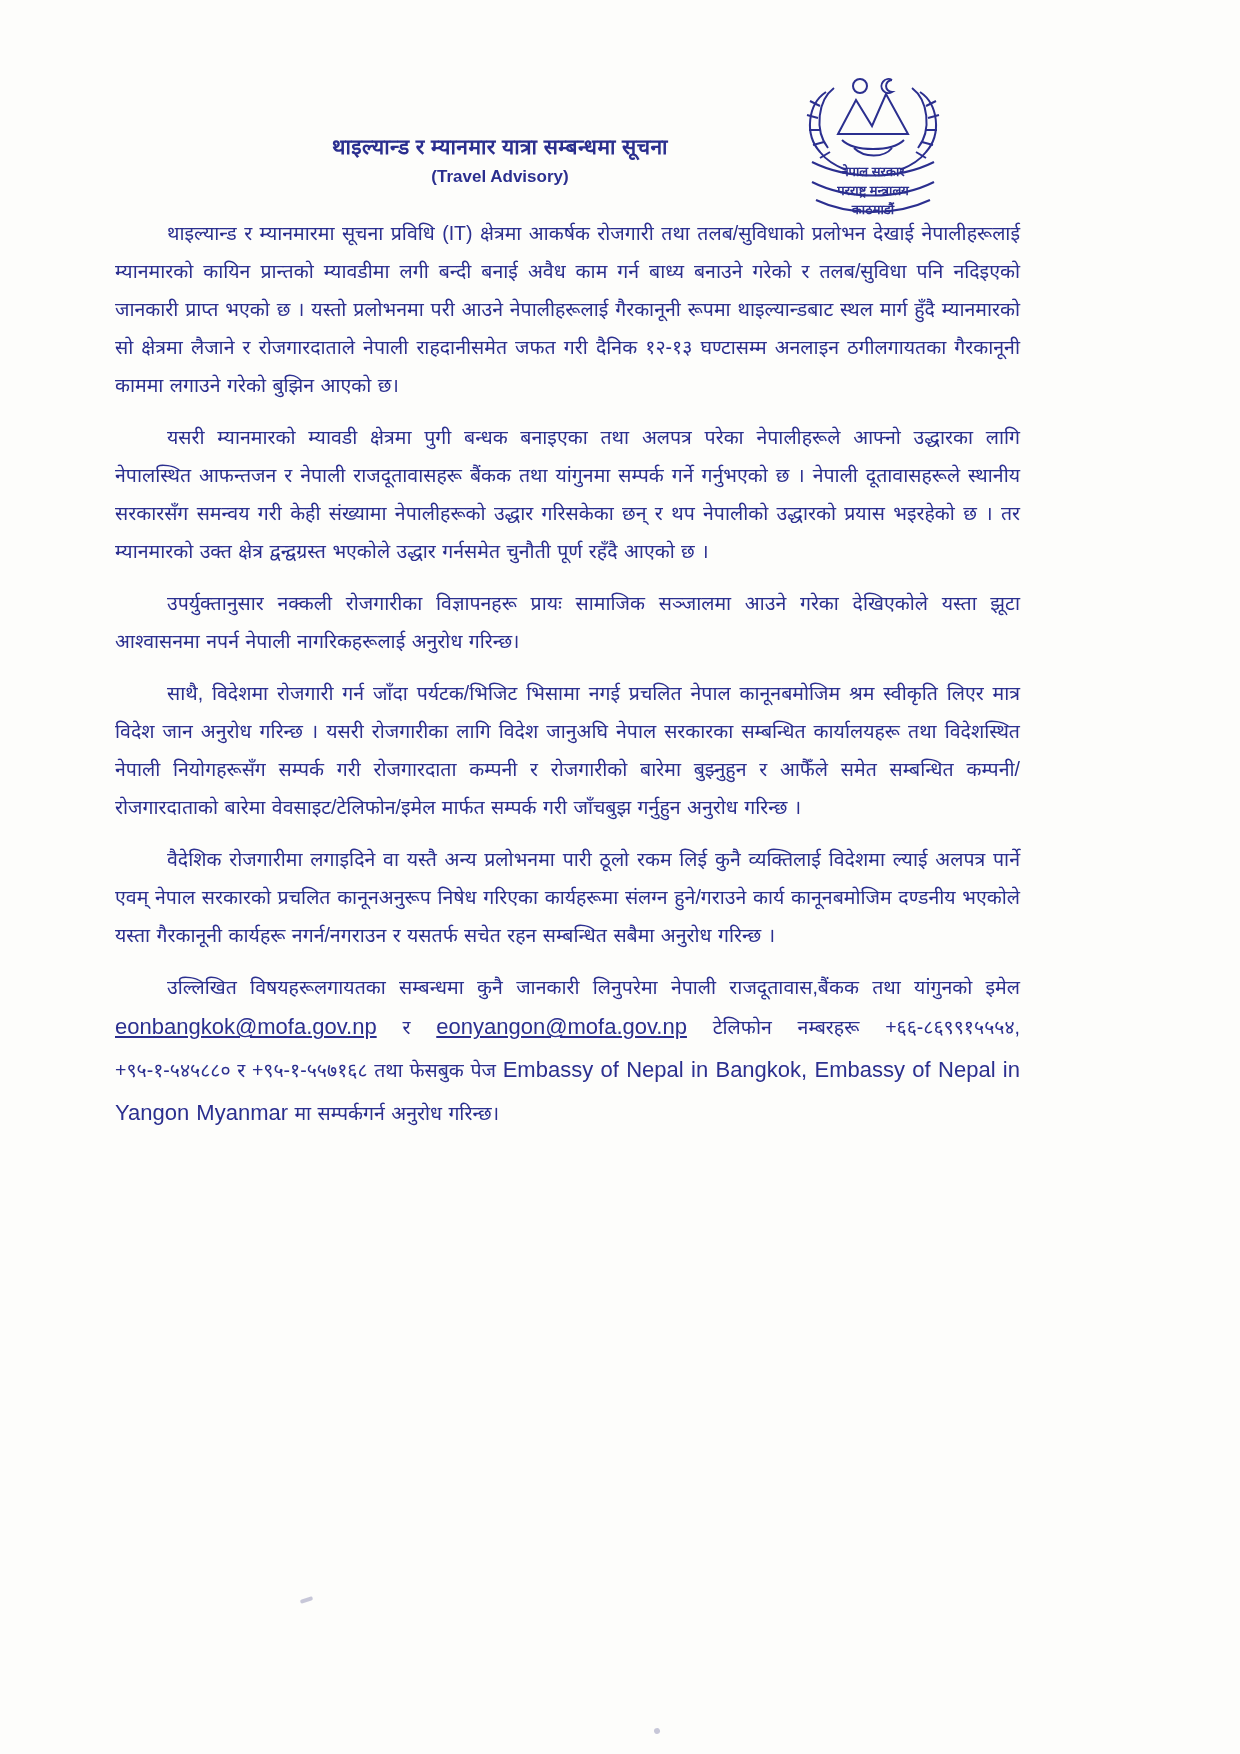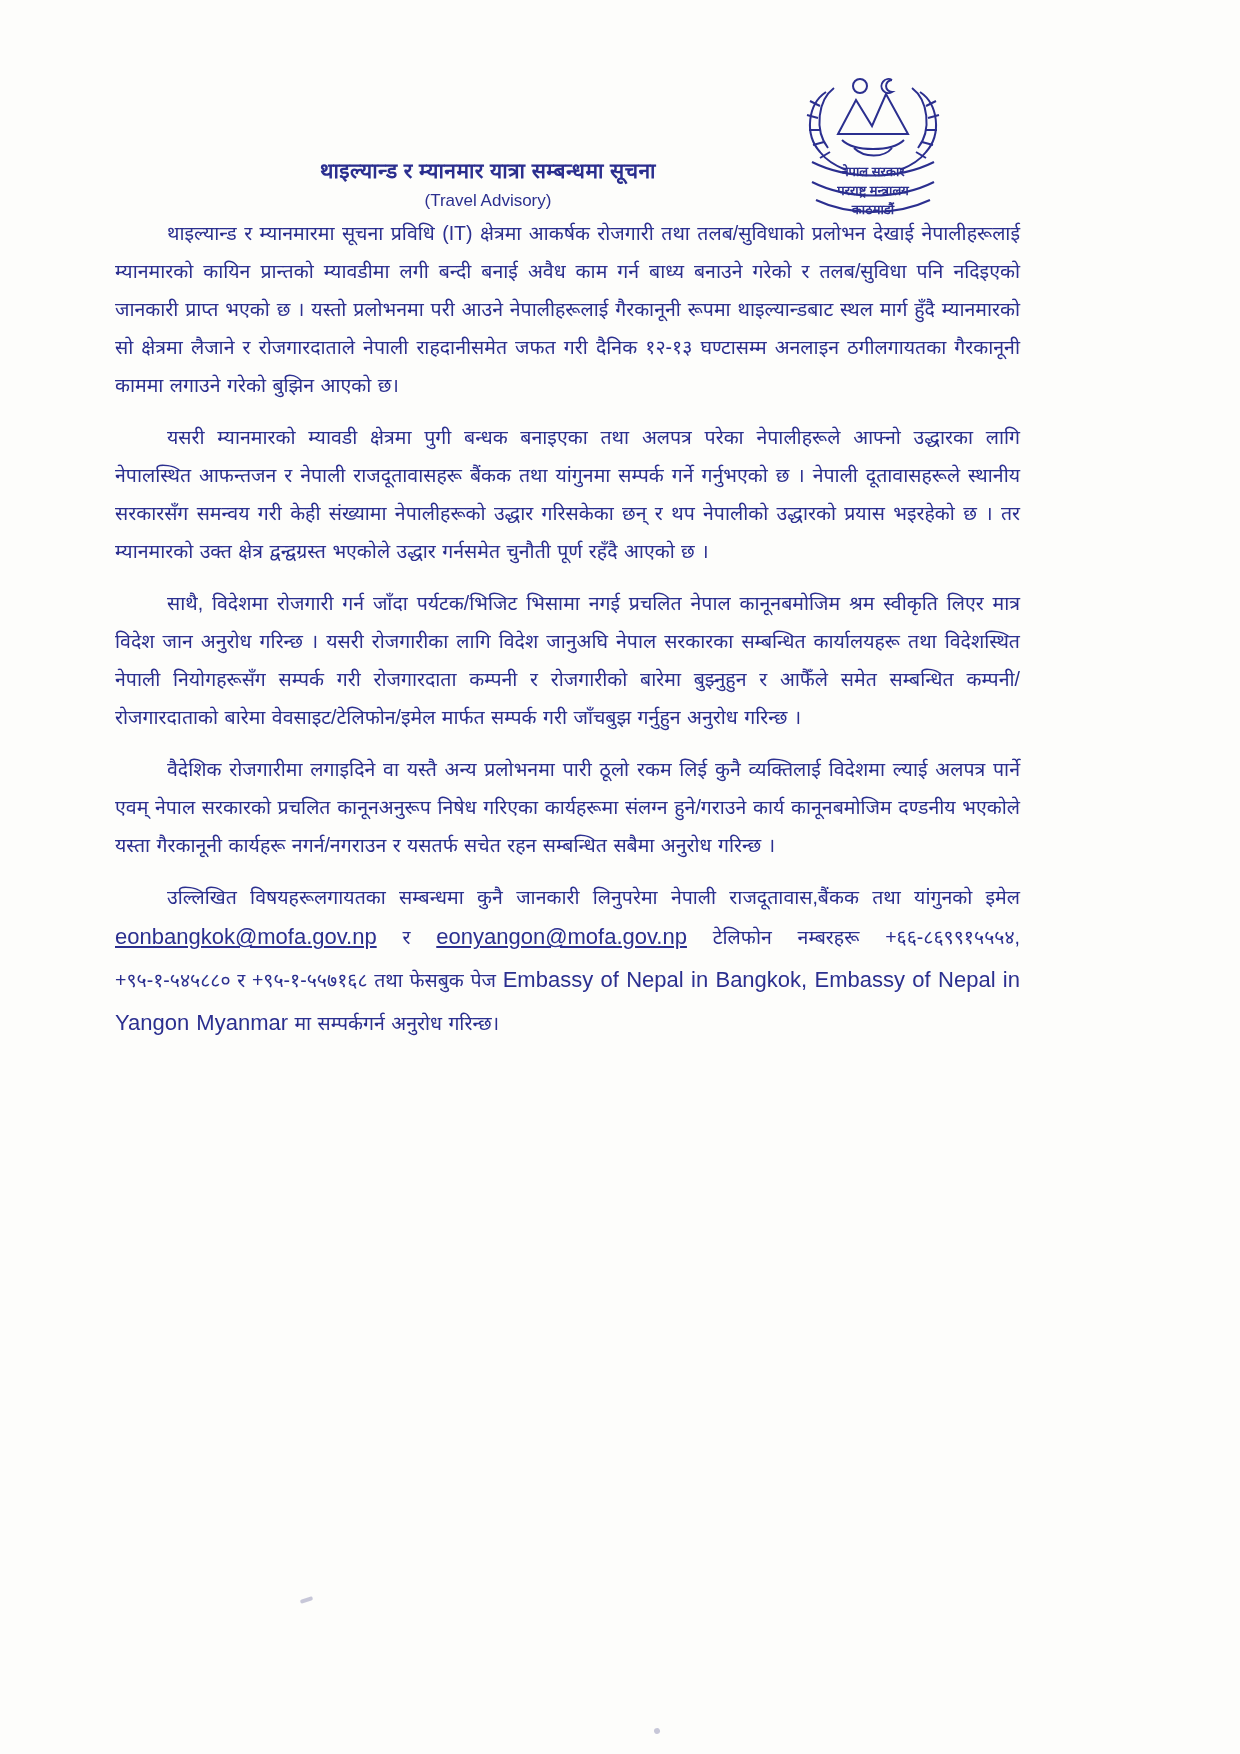--- a/index.html
+++ b/index.html
@@ -28,36 +28,35 @@
     left: 768px;
     width: 210px;
     height: 185px;
   }
   .emblem svg { display: block; }
 
   
   .header {
     position: absolute;
     top: 132px;
-    left: 108px;
+    left: 120px;
     width: 760px;
     text-align: center;
-    margin-top: 24px;
   }
   .title-np {
     font-size: 21px;
     font-weight: 700;
     letter-spacing: 0.4px;
     color: #2b2f8f;
     line-height: 1.4;
   }
   .title-en {
     margin-top: 6px;
     font-size: 17px;
-    font-weight: 400;
+    font-weight: 700;
     color: #2b2f8f;
   }
 
   
   .body-text {
     position: absolute;
     top: 214px;
     left: 115px;
     width: 905px;
   }
@@ -134,20 +133,21 @@
   </div>
 
   <div class="header">
     <div class="title-np">थाइल्यान्ड र म्यानमार यात्रा सम्बन्धमा सूचना</div>
     <div class="title-en">(Travel Advisory)</div>
   </div>
 
   <div class="body-text">
     <p class="para">थाइल्यान्ड र म्यानमारमा सूचना प्रविधि (IT) क्षेत्रमा आकर्षक रोजगारी तथा तलब/सुविधाको प्रलोभन देखाई नेपालीहरूलाई म्यानमारको कायिन प्रान्तको म्यावडीमा लगी बन्दी बनाई अवैध काम गर्न बाध्य बनाउने गरेको र तलब/सुविधा पनि नदिइएको जानकारी प्राप्त भएको छ । यस्तो प्रलोभनमा परी आउने नेपालीहरूलाई गैरकानूनी रूपमा थाइल्यान्डबाट स्थल मार्ग हुँदै म्यानमारको सो क्षेत्रमा लैजाने र रोजगारदाताले नेपाली राहदानीसमेत जफत गरी दैनिक १२-१३ घण्टासम्म अनलाइन ठगीलगायतका गैरकानूनी काममा लगाउने गरेको बुझिन आएको छ।</p>
     <p class="para">यसरी म्यानमारको म्यावडी क्षेत्रमा पुगी बन्धक बनाइएका तथा अलपत्र परेका नेपालीहरूले आफ्नो उद्धारका लागि नेपालस्थित आफन्तजन र नेपाली राजदूतावासहरू बैंकक तथा  यांगुनमा सम्पर्क गर्ने गर्नुभएको छ ।  नेपाली दूतावासहरूले स्थानीय सरकारसँग समन्वय गरी केही संख्यामा नेपालीहरूको उद्धार गरिसकेका छन् र थप नेपालीको उद्धारको प्रयास भइरहेको छ । तर म्यानमारको उक्त क्षेत्र द्वन्द्वग्रस्त भएकोले उद्धार गर्नसमेत चुनौती पूर्ण रहँदै आएको छ ।</p>
+    <p class="para">उपर्युक्तानुसार नक्कली रोजगारीका विज्ञापनहरू प्रायः सामाजिक सञ्जालमा आउने गरेका देखिएकोले यस्ता झूटा आश्वासनमा नपर्न नेपाली नागरिकहरूलाई अनुरोध गरिन्छ।</p>
     <p class="para">साथै, विदेशमा रोजगारी गर्न जाँदा पर्यटक/भिजिट भिसामा नगई प्रचलित नेपाल कानूनबमोजिम श्रम स्वीकृति लिएर मात्र विदेश जान अनुरोध गरिन्छ । यसरी रोजगारीका लागि विदेश जानुअघि नेपाल सरकारका सम्बन्धित कार्यालयहरू तथा विदेशस्थित नेपाली नियोगहरूसँग सम्पर्क गरी रोजगारदाता कम्पनी र रोजगारीको बारेमा बुझ्नुहुन र आफैँले समेत सम्बन्धित कम्पनी/रोजगारदाताको बारेमा वेवसाइट/टेलिफोन/इमेल मार्फत सम्पर्क गरी जाँचबुझ गर्नुहुन अनुरोध गरिन्छ ।</p>
     <p class="para">वैदेशिक रोजगारीमा लगाइदिने वा यस्तै अन्य प्रलोभनमा पारी ठूलो रकम लिई कुनै व्यक्तिलाई विदेशमा ल्याई अलपत्र पार्ने एवम् नेपाल सरकारको प्रचलित कानूनअनुरूप निषेध गरिएका कार्यहरूमा संलग्न हुने/गराउने कार्य कानूनबमोजिम दण्डनीय भएकोले यस्ता गैरकानूनी कार्यहरू नगर्न/नगराउन र यसतर्फ सचेत रहन सम्बन्धित सबैमा अनुरोध गरिन्छ ।</p>
 
     <p class="para last"><span>उल्लिखित विषयहरूलगायतका सम्बन्धमा कुनै जानकारी लिनुपरेमा नेपाली राजदूतावास,बैंकक तथा यांगुनको इमेल </span><a class="link latin" href="#">eonbangkok@mofa.gov.np</a><span> र </span><a class="link latin" href="#">eonyangon@mofa.gov.np</a><span> टेलिफोन नम्बरहरू +६६-८६९९१५५५४, +९५-१-५४५८८० र +९५-१-५५७१६८ तथा फेसबुक पेज </span><span class="latin">Embassy of Nepal in Bangkok, Embassy of Nepal in Yangon Myanmar</span><span> मा सम्पर्कगर्न अनुरोध गरिन्छ।</span></p>
   </div>
 
   <div class="speck" style="top:1598px; left:300px;"></div>
   <div class="speck" style="top:1728px; left:654px; width:6px; height:6px; border-radius:50%;"></div>
 </div>
 

